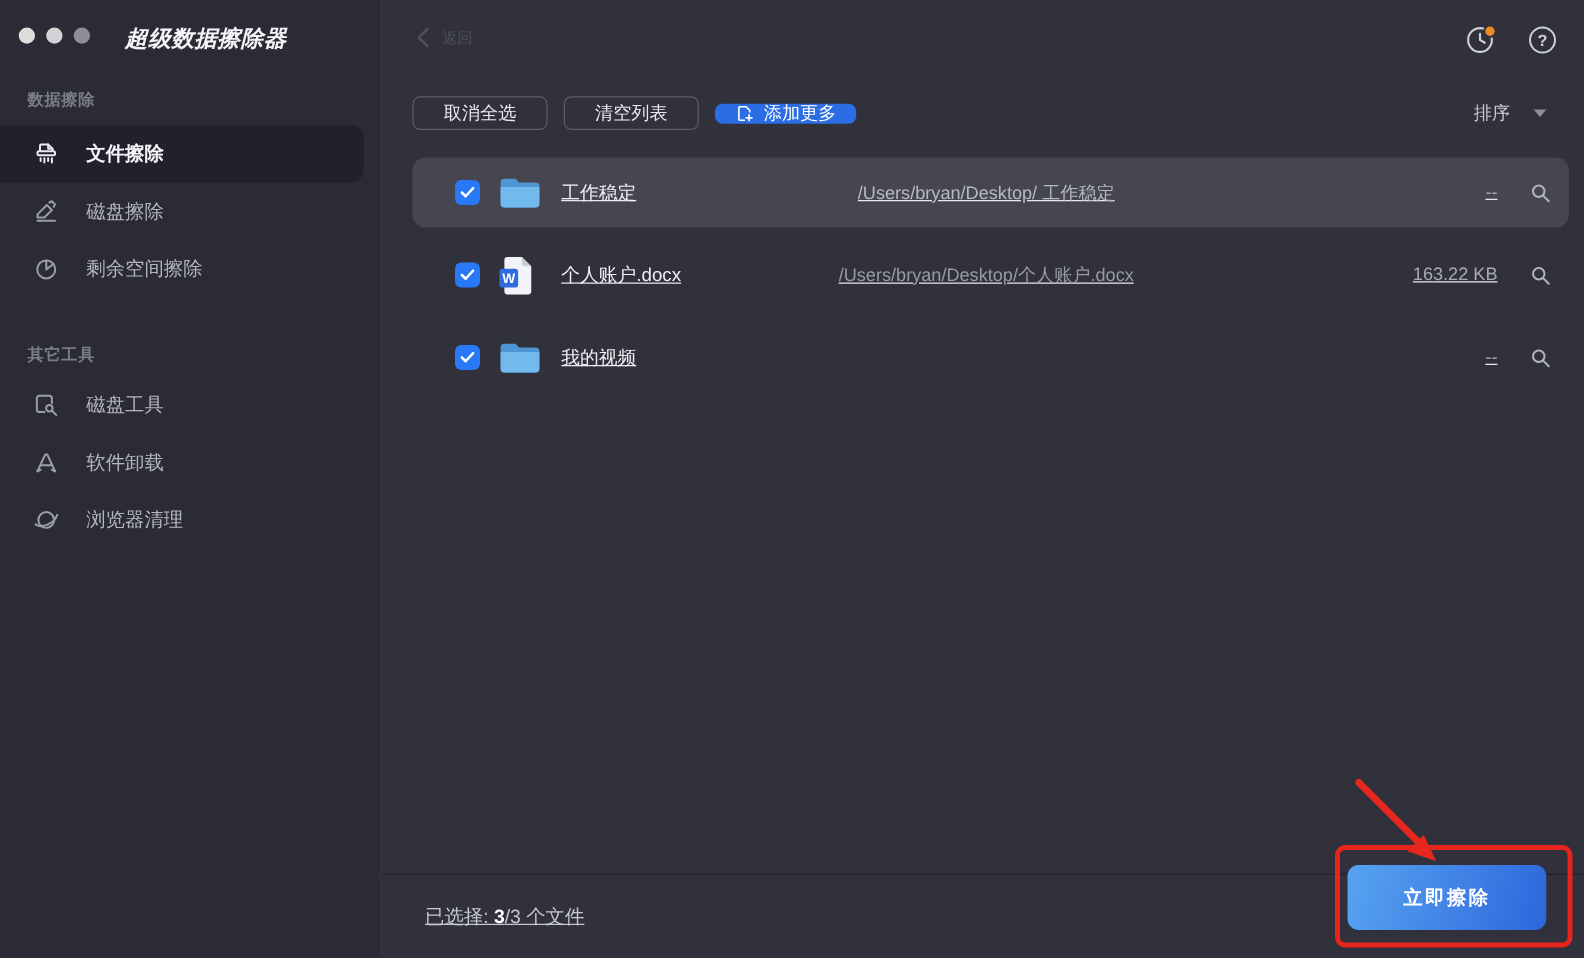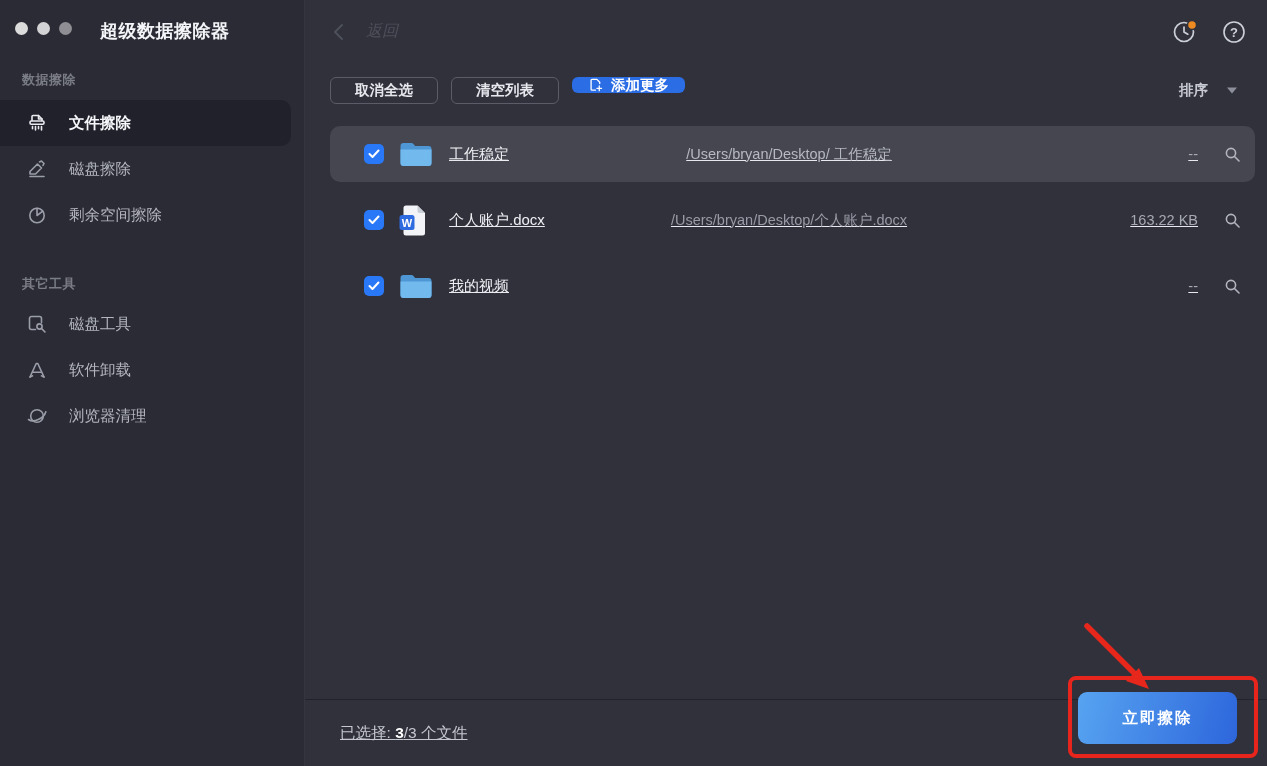--- a/index.html
+++ b/index.html
@@ -20,20 +20,21 @@
   }
   .traffic { position:absolute; top:22px; left:15px; display:flex; gap:9px; }
   .dot { width:13px; height:13px; border-radius:50%; }
   .dot.d1 { background:#dcdcdc; }
   .dot.d2 { background:#d3d3d5; }
   .dot.d3 { background:#8e8e94; }
   .app-title {
     position:absolute; left:100px; top:19px;
     font-size:18px; font-weight:bold; color:#f4f5f8; letter-spacing:0.5px;
     white-space:nowrap;
+    font-style:italic;
   }
   .section-label {
     position:absolute; left:22px;
     font-size:13px; font-weight:bold; color:#7a7c86; letter-spacing:0.5px;
   }
   .sec1 { top:71px; }
   .sec2 { top:275px; }
   .nav-group { position:absolute; left:0; right:13px; }
   .grp1 { top:100px; }
   .grp2 { top:301px; }
@@ -46,32 +47,32 @@
   .nav-item.active {
     background:#20212a; border-radius:0 10px 10px 0;
     color:#f6f7fa; font-weight:bold;
   }
   .nav-item.active .nicon { color:#e9ebf1; }
 
   
   .main { position:absolute; left:305px; top:0; right:0; bottom:0; }
   .back {
     position:absolute; left:28px; top:21px;
-    display:flex; align-items:center; gap:22px;
-    color:#4d4f5a; font-size:16px;font-style:italic;
+    display:flex; align-items:center; gap:10px;
+    color:#4d4f5a; font-size:12px;
   }
   .top-icons {
     position:absolute; right:20px; top:18px;
     display:flex; align-items:center; gap:22px;
   }
 
   
   .toolbar {
     position:absolute; left:25px; right:30px; top:77px;
-    display:flex; gap:13px; height:27px;font-weight:bold;
+    display:flex; align-items:center; gap:13px; height:27px;
   }
   .btn-outline {
     height:27px; padding:0 24px; display:flex; align-items:center;
     border:1px solid #5a5c68; border-radius:6px;
     font-size:14.5px; color:#e7e8ee; background:transparent; cursor:default;
     white-space:nowrap;
   }
   .btn-primary {
     height:16px; padding:0 16px; display:flex; align-items:center; gap:8px;
     background:#2b6de4; border-radius:6px; border:none;

